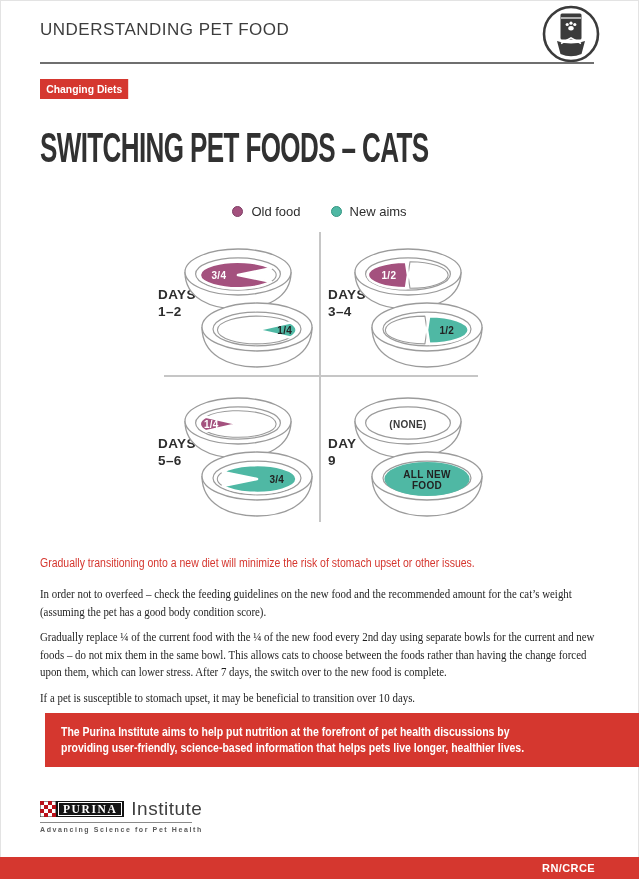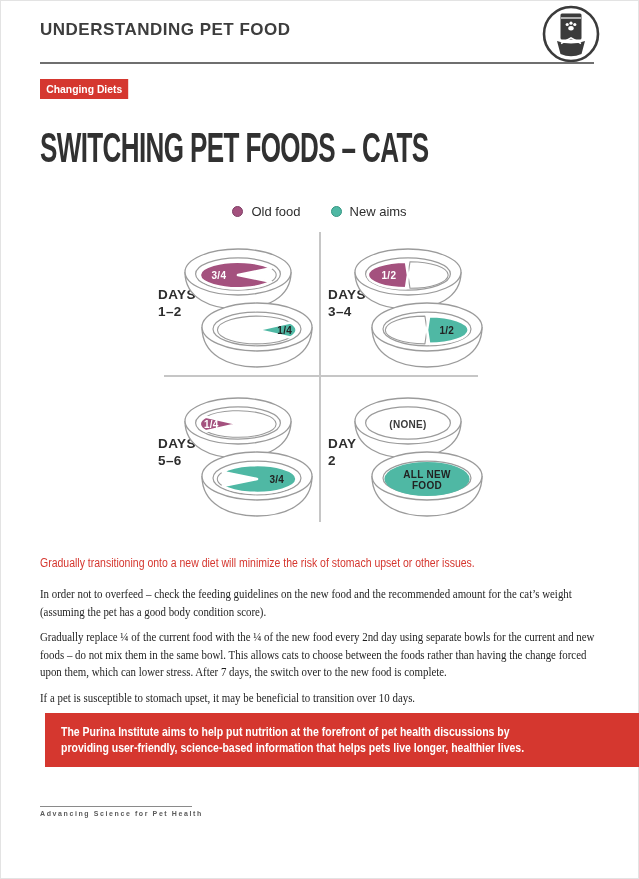--- a/index.html
+++ b/index.html
@@ -1,20 +1,20 @@
 <!DOCTYPE html>
 <html><head>
 <meta charset="utf-8">
 <style>
   html,body{margin:0;padding:0;background:#fff;}
   .page{position:relative;width:639px;height:879px;background:#fff;overflow:hidden;
         font-family:"Liberation Sans",sans-serif;box-shadow:inset 0 0 0 1px #e3e3e3;}
   
   .hdr-title{position:absolute;left:40px;top:20px;font-size:17px;letter-spacing:.5px;
-             color:#3d3d3d;font-weight:700;}
+             color:#3d3d3d;font-weight:400;}
   .hdr-icon{position:absolute;left:540px;top:3px;}
   .hdr-rule{position:absolute;left:40px;top:62px;width:554px;height:2px;background:#6f6f6f;}
   
   .badge{position:absolute;left:40px;top:79px;color:#fff;font-size:11.5px;font-weight:700;
          padding:4px 7px;transform:scaleX(.9);transform-origin:0 0;}
   
   .big-title{position:absolute;left:40px;top:124px;font-size:42px;font-weight:700;color:#313131;
              letter-spacing:-1px;white-space:nowrap;transform:scaleX(.62);transform-origin:0 0;}
   
   .legend{position:absolute;left:0;top:204px;width:639px;display:flex;justify-content:center;gap:30px;}
@@ -155,21 +155,21 @@
             <ellipse cx="107" cy="100" rx="55" ry="24" fill="#fff" stroke="#9b9b9b" stroke-width="1.3"></ellipse>
             <ellipse cx="107" cy="102" rx="44" ry="16.799999999999997" fill="#fff" stroke="#9b9b9b" stroke-width="1.2"></ellipse>
             <path d="M 107.0 103.0 L 72.7 96.0 A 39.6 13.9 0 0 0 72.7 110.0 Z" fill="#fff" stroke="#9b9b9b" stroke-width="1.1" stroke-linejoin="round"></path>
             <path d="M 107.0 103.0 L 72.7 110.0 A 39.6 13.9 0 1 0 72.7 96.0 Z" fill="#4fb8a4" stroke="#fff" stroke-width="2.6" stroke-linejoin="round"></path>
             <text x="126.8" y="106.5" text-anchor="middle" font-size="10" font-weight="700" letter-spacing="0.3" fill="#222222"><tspan x="126.8" dy="0">3/4</tspan></text>
           </g>
         </svg>
     </div>
     <div class="quad" style="left:170px;top:149px">
       <div class="day-label">DAY
-2</div>
+9</div>
       <svg class="bowls" width="170" height="149">
           <g>
             <path d="M 35 45 C 35 71.64 61.5 82 88 82 C 114.5 82 141 71.64 141 45" fill="#fff" stroke="#9b9b9b" stroke-width="1.3"></path>
             <ellipse cx="88" cy="45" rx="53" ry="23" fill="#fff" stroke="#9b9b9b" stroke-width="1.3"></ellipse>
             <ellipse cx="88" cy="47" rx="42.400000000000006" ry="16.099999999999998" fill="#fff" stroke="#9b9b9b" stroke-width="1.2"></ellipse>
             <text x="88" y="51.5" text-anchor="middle" font-size="10" font-weight="600" letter-spacing="0.3" fill="#3a3a3a"><tspan x="88" dy="0">(NONE)</tspan></text>
           </g>
           <g>
             <path d="M 52 100 C 52 128.8 79.5 140 107 140 C 134.5 140 162 128.8 162 100" fill="#fff" stroke="#9b9b9b" stroke-width="1.3"></path>
             <ellipse cx="107" cy="100" rx="55" ry="24" fill="#fff" stroke="#9b9b9b" stroke-width="1.3"></ellipse>
@@ -188,18 +188,40 @@
     <p>Gradually replace ¼ of the current food with the ¼ of the new food every 2nd day using separate bowls for the current and new foods – do not mix them in the same bowl. This allows cats to choose between the foods rather than having the change forced upon them, which can lower stress. After 7 days, the switch over to the new food is complete.</p>
     <p>If a pet is susceptible to stomach upset, it may be beneficial to transition over 10 days.</p>
   </div>
 
   <div class="hl-box" style="background: rgb(213, 55, 47);">
     <div class="hl-line">The Purina Institute aims to help put nutrition at the forefront of pet health discussions by</div>
     <div class="hl-line">providing user-friendly, science-based information that helps pets live longer, healthier lives.</div>
   </div>
 
   <div class="footer">
+    <div class="logo-row">
+      <svg width="16" height="16" viewBox="0 0 16 16">
+        <rect x="0" y="0" width="16" height="16" fill="#ffffff" stroke="#222222" stroke-width="1"></rect>
+        <g>
+          <rect x="0" y="0" width="4" height="4" fill="#b9121b"></rect>
+            <rect x="8" y="0" width="4" height="4" fill="#b9121b"></rect>
+          <rect x="4" y="4" width="4" height="4" fill="#b9121b"></rect>
+            <rect x="12" y="4" width="4" height="4" fill="#b9121b"></rect>
+          <rect x="0" y="8" width="4" height="4" fill="#b9121b"></rect>
+            <rect x="8" y="8" width="4" height="4" fill="#b9121b"></rect>
+          <rect x="4" y="12" width="4" height="4" fill="#b9121b"></rect>
+            <rect x="12" y="12" width="4" height="4" fill="#b9121b"></rect>
+        </g>
+      </svg>
+      <div class="purina-box">
+        <div class="purina-inner">PURINA</div>
+      </div>
+      <div class="institute">Institute</div>
+    </div>
     <div class="logo-rule"></div>
     <div class="tagline">Advancing Science for Pet Health</div>
   </div>
 
+  <div class="bottom-bar" style="background: rgb(213, 55, 47);">
+    <span>RN/CRCE</span>
+  </div>
 
 </div>
 
 </body></html>

